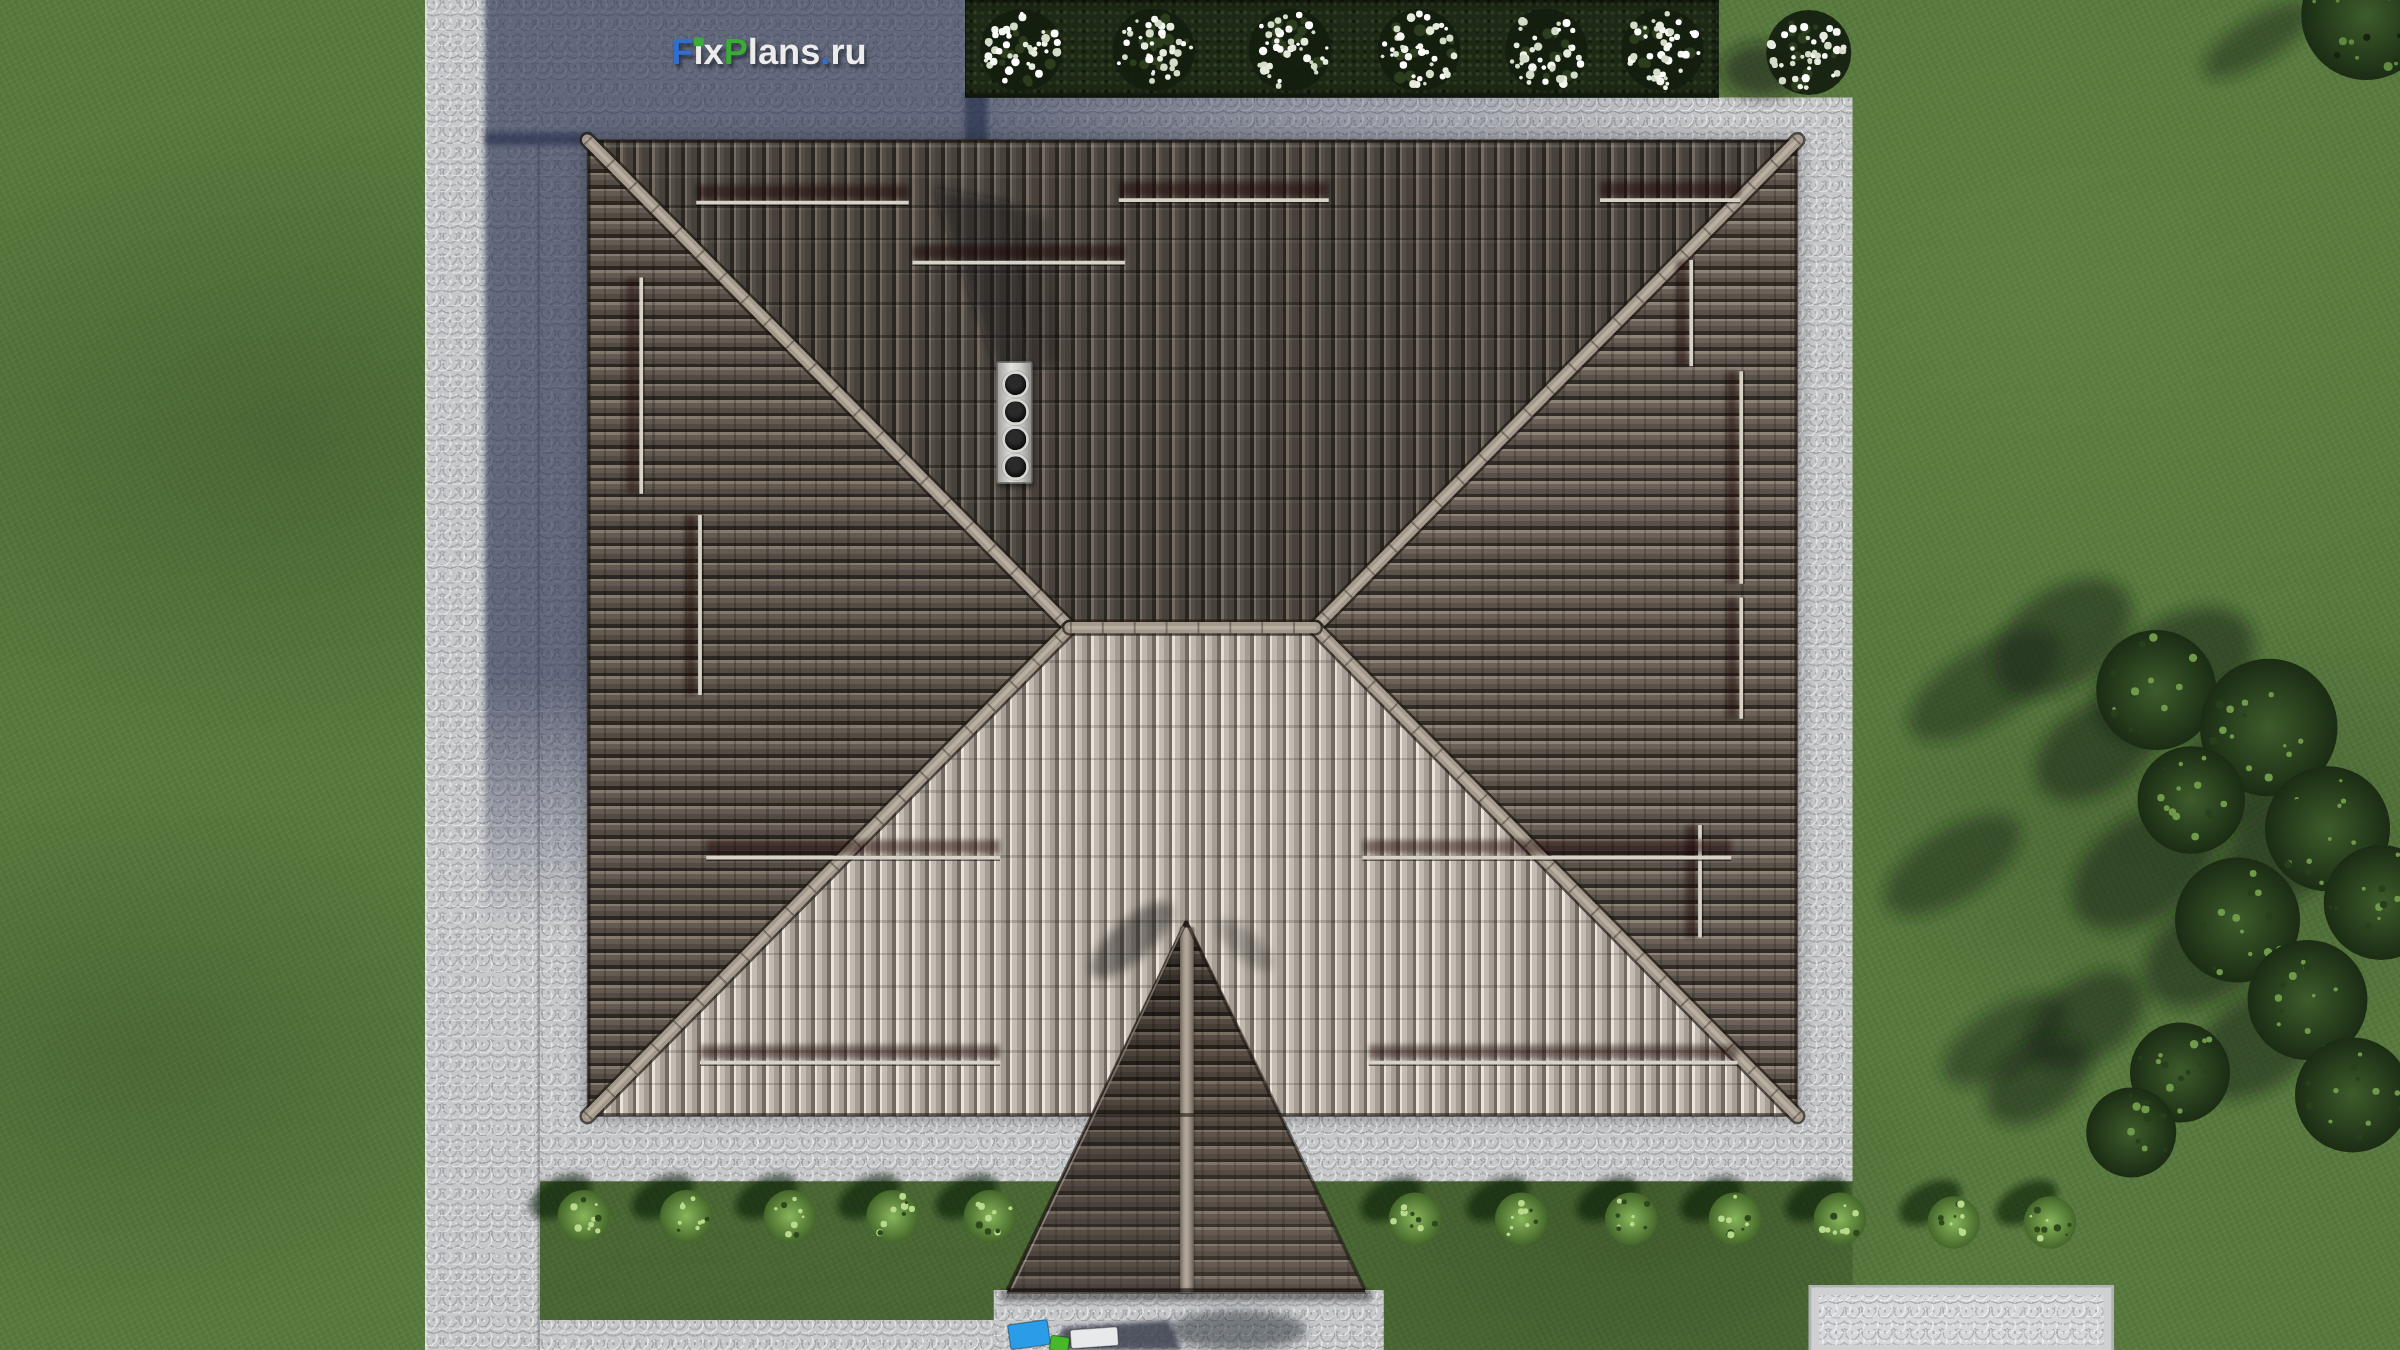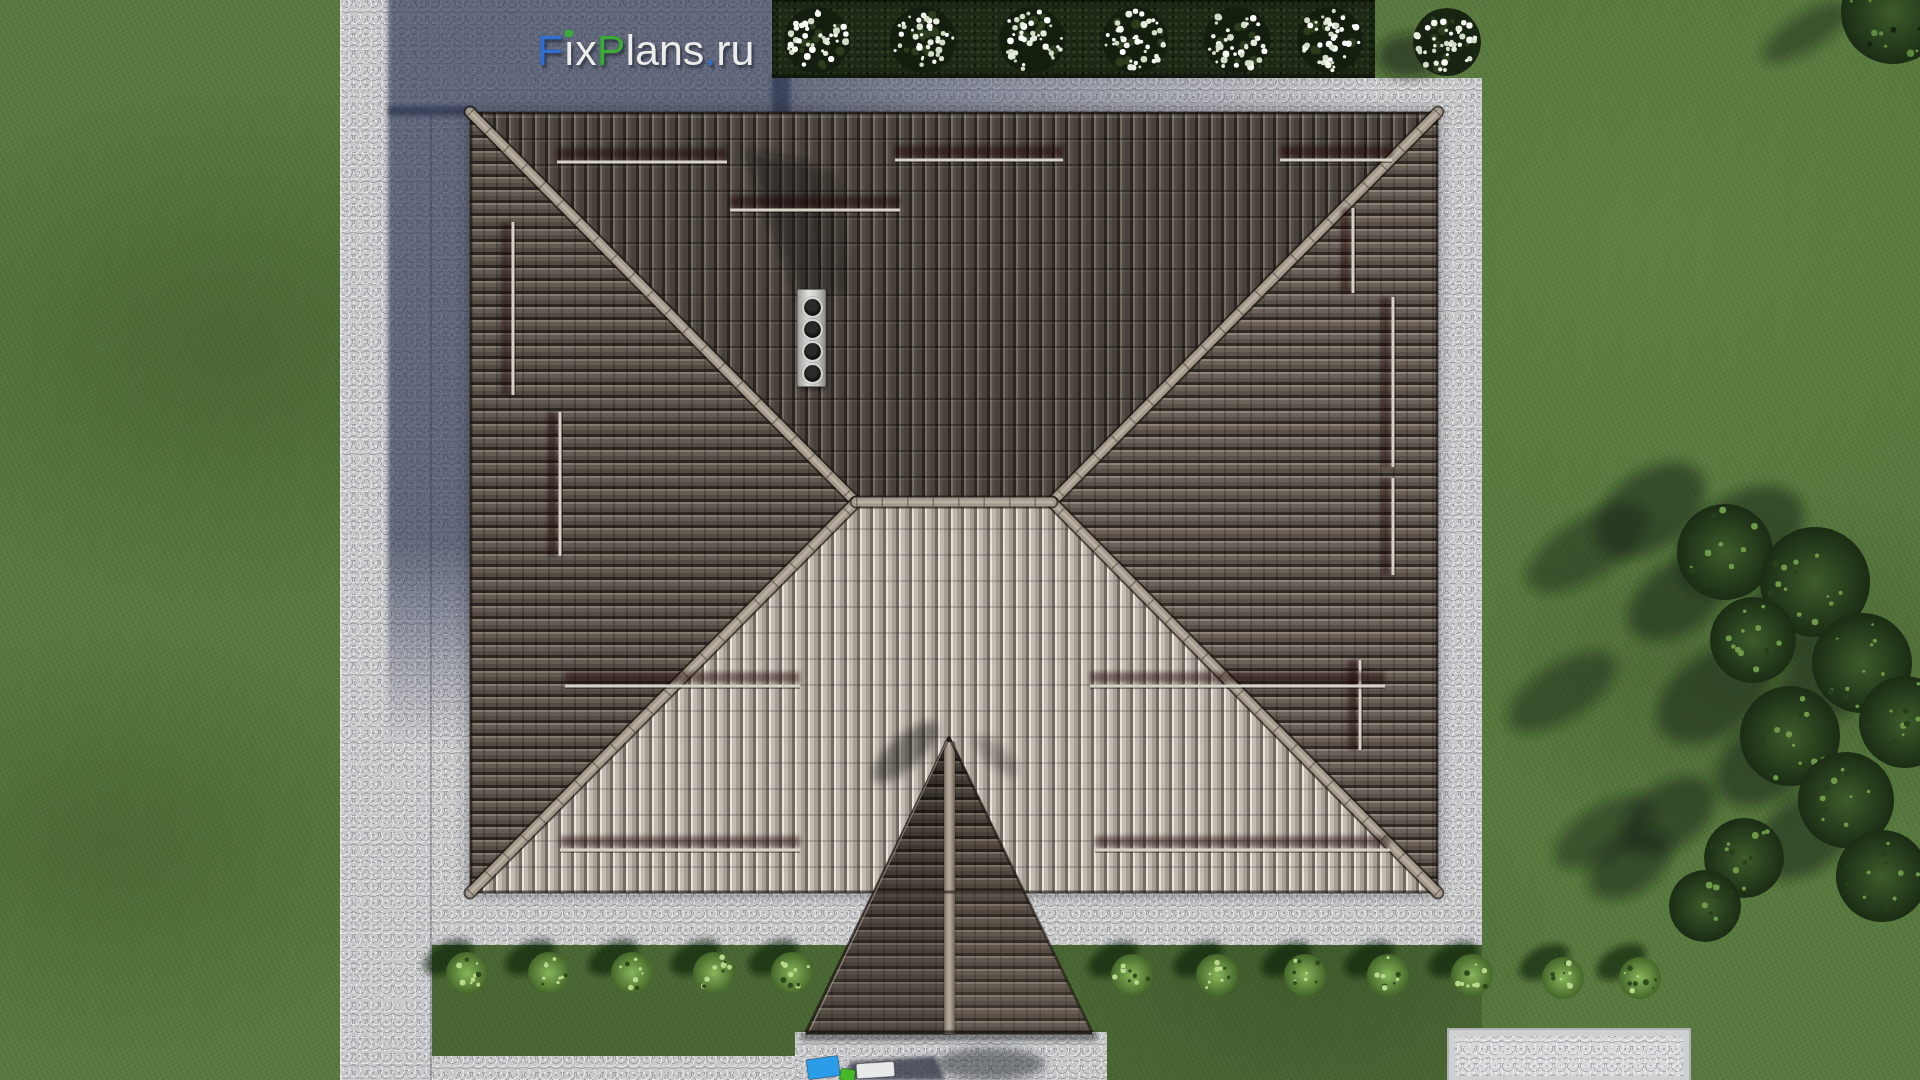--- a/index.html
+++ b/index.html
@@ -98,21 +98,21 @@
     background:linear-gradient(90deg,#9fa09c,#e3e4e0 40%,#c9cac6 70%,#8f908c);
     border:1px solid #6f706c;box-shadow:1px 2px 4px rgba(0,0,0,.5);}
   .vent{position:absolute;left:4px;width:17px;height:17px;border-radius:50%;
     background:radial-gradient(circle at 45% 40%, #2a2a2a 0 35%, #0c0c0c 70%);
     border:2px solid #d6d7d3;box-shadow:0 0 0 1px #77787440;}
 
   
   svg.layer{position:absolute;left:0;top:0;pointer-events:none;}
 
   
-  #brand{left:537px;top:26px;font-size:43px;font-weight:normal;letter-spacing:0px;
+  #brand{left:537px;top:26px;font-size:29px;font-weight:bold;letter-spacing:0px;
     text-shadow:2px 3px 3px rgba(10,14,28,.55), 0 0 1px rgba(0,0,0,.35);
     white-space:nowrap;}
   #brand .seg{position:relative;display:inline-block;}
   #brand .idot{position:absolute;left:50%;top:4px;width:8px;height:7px;
     transform:translateX(-50%);border-radius:2px;}
 </style>
 </head>
 <body>
 
 <div id="stage">

